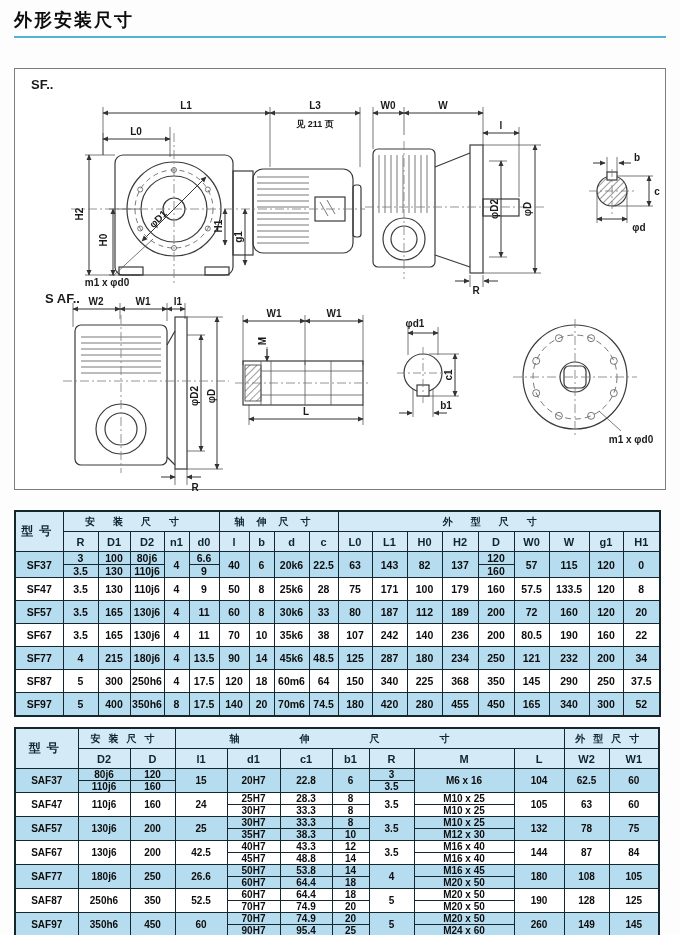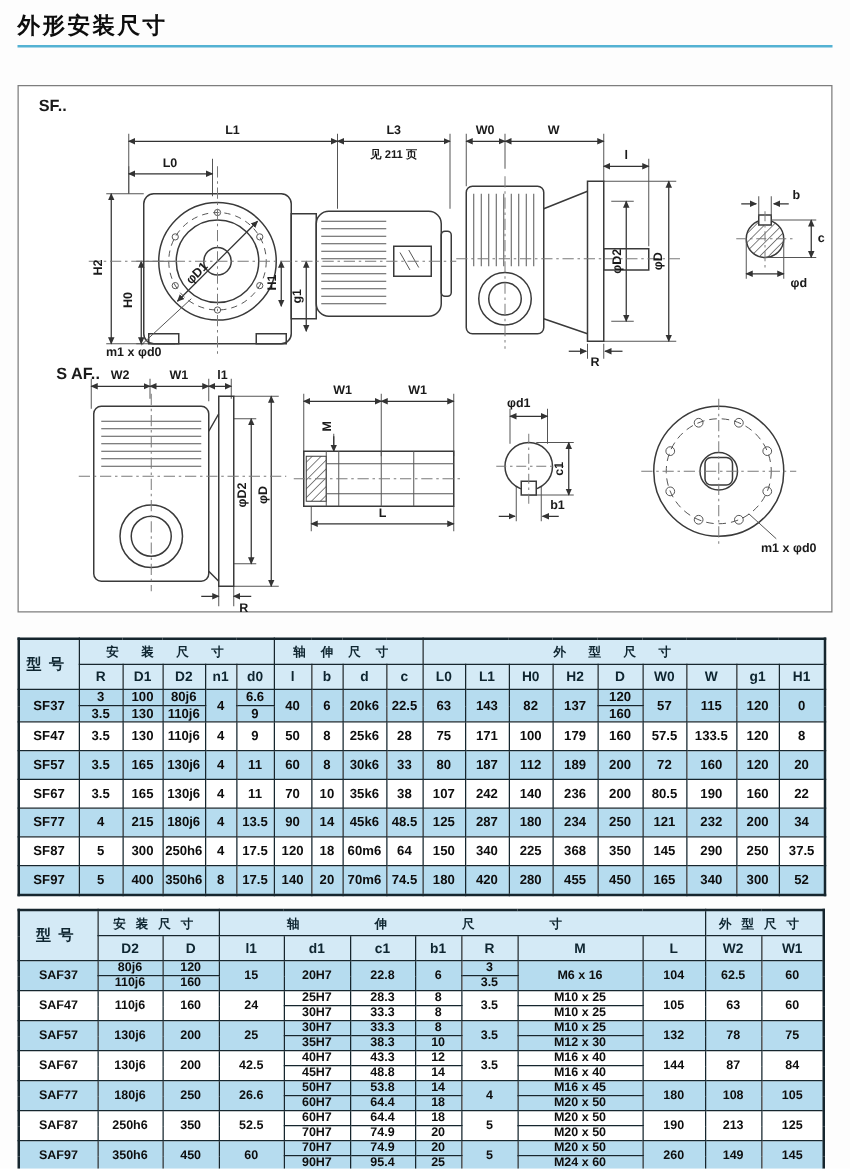--- a/index.html
+++ b/index.html
@@ -619,21 +619,21 @@
           <td rowspan="2">SAF87</td>
           <td rowspan="2">250h6</td>
           <td rowspan="2">350</td>
           <td rowspan="2">52.5</td>
           <td>60H7</td>
           <td>64.4</td>
           <td>18</td>
           <td rowspan="2">5</td>
           <td>M20 x 50</td>
           <td rowspan="2">190</td>
-          <td rowspan="2">213</td>
+          <td rowspan="2">128</td>
           <td rowspan="2">125</td>
         </tr>
         <tr class="white sub">
           <td>70H7</td>
           <td>74.9</td>
           <td>20</td>
           <td>M20 x 50</td>
         </tr>
         <tr class="blue sub">
           <td rowspan="2">SAF97</td>

